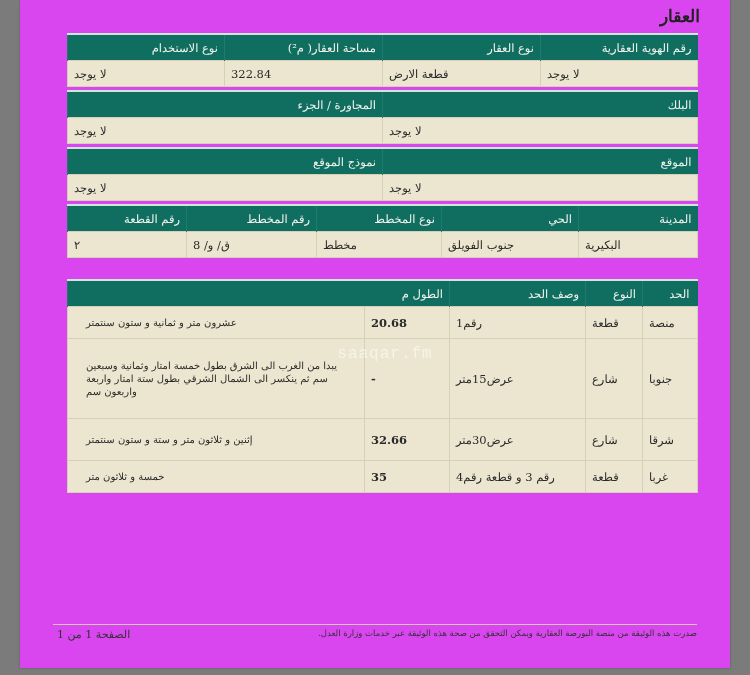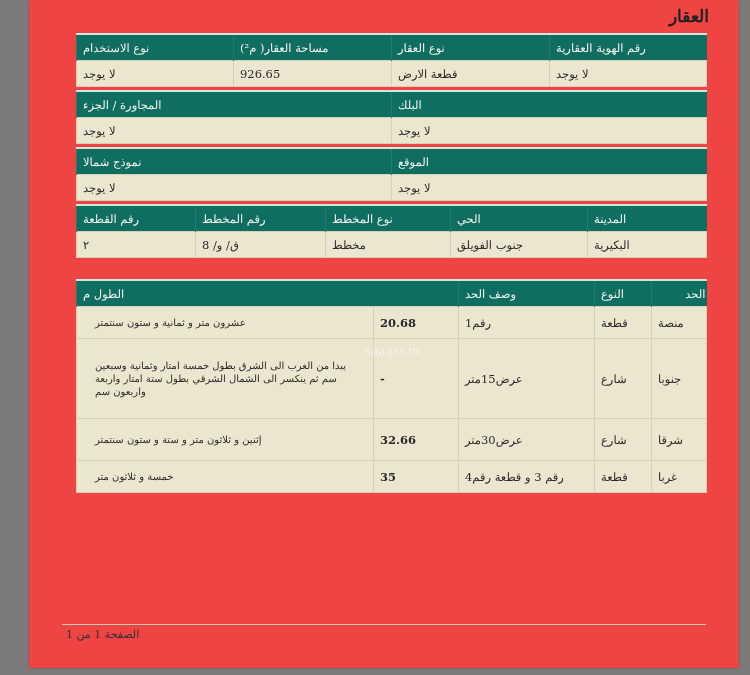--- a/index.html
+++ b/index.html
@@ -3,64 +3,64 @@
   <meta charset="utf-8">
   <style>
     html, body { margin: 0; padding: 0; }
     body {
       width: 750px; height: 675px; overflow: hidden;
       background: #7b7b7b;
       font-family: "DejaVu Serif", "Liberation Serif", serif;
       position: relative;
     }
     .page {
-      position: absolute; left: 29px; top: 0; width: 710px; height: 668px;
-      background: #ef4444;
+      position: absolute; left: 20px; top: 0; width: 710px; height: 668px;
+      background: #d946ef;
       box-shadow: 0 0 2px rgba(0,0,0,0.3);
     }
     .section-title {
       position: absolute; right: 30px; top: 6px;
       font-size: 17px; font-weight: bold; color: #222;
       direction: rtl;
     }
     table.grid {
       position: absolute; left: 47px; width: 630px;
       border-collapse: collapse; table-layout: fixed;
       direction: rtl;
       font-size: 11.5px;
     }
     table.grid th {
       background: #0f6e60; color: #f4f4ee;
       font-weight: normal; height: 25px; padding: 0 6px;
       border-left: 1px solid #1d7c6d;
-      text-align: left;
+      text-align: right;
       font-size: 11.5px;
     }
-    table.grid th.hd-right { text-align: right; padding-right: 1px; }
+    table.grid th.hd-right { text-align: right; padding-right: 8px; }
     table.grid td {
       color: #2a2a2a; height: 25px; padding: 0 6px; text-align: left;
       border: 1px solid #d6d0b8;
       background: #ece6d0;
     }
     table.grid tr.head-row { border-top: 2px solid #cfe6dd; }
     #t1 { top: 33px; }
     #t2 { top: 90px; }
     #t3 { top: 147px; }
     #t4 { top: 204px; }
     #t5 { top: 279px; }
     #t5 td { vertical-align: middle; }
     #t5 td.text-cell { line-height: 13px; padding: 3px 18px; font-size: 10px; }
     #t5 td.num-cell { font-weight: bold; }
     .watermark {
       position: absolute; left: 300px; top: 345px;
       width: 130px; text-align: center; pointer-events: none;
       color: rgba(255,255,255,0.55);
     }
     .watermark .wm-main { font-size: 48px; font-family: "DejaVu Sans", sans-serif; line-height: 52px; }
-    .watermark .wm-sub { font-size: 11px; font-family: Liberation Sans, sans-serif; letter-spacing: 1px; }
+    .watermark .wm-sub { font-size: 16px; font-family: Liberation Mono, monospace; letter-spacing: 1px; }
     .footer-line {
       position: absolute; left: 33px; right: 33px; top: 624px;
       border-top: 1px solid #cfc9b2;
     }
     .footer-text {
       position: absolute; right: 33px; top: 628px;
       font-size: 8.5px; color: #333; direction: rtl;
     }
     .footer-page {
       position: absolute; left: 37px; top: 628px;
@@ -83,21 +83,21 @@
     <tbody>
         <tr class="head-row">
       <th>رقم الهوية العقارية</th>
       <th>نوع العقار</th>
       <th>مساحة العقار( م²)</th>
       <th>نوع الاستخدام</th>
     </tr>
     <tr>
       <td>لا يوجد</td>
       <td>قطعة الارض</td>
-      <td>926.65</td>
+      <td>322.84</td>
       <td>لا يوجد</td>
     </tr>
   </tbody>
     </table>
 
   <table class="grid" id="t2">
     <colgroup>
         <col style="width:315px">
         <col style="width:315px">
       </colgroup>
@@ -114,21 +114,21 @@
     </table>
 
   <table class="grid" id="t3">
     <colgroup>
         <col style="width:315px">
         <col style="width:315px">
       </colgroup>
     <tbody>
         <tr class="head-row">
       <th>الموقع</th>
-      <th>نموذج شمالا</th>
+      <th>نموذج الموقع</th>
     </tr>
     <tr>
       <td>لا يوجد</td>
       <td>لا يوجد</td>
     </tr>
   </tbody>
     </table>
 
   <table class="grid" id="t4">
     <colgroup>
@@ -200,14 +200,15 @@
       <td class="text-cell">خمسة و ثلاثون متر</td>
     </tr>
   </tbody>
     </table>
 
   <div class="watermark">
     <div class="wm-sub">saaqar.fm</div>
   </div>
 
   <div class="footer-line"></div>
+  <div class="footer-text">صدرت هذه الوثيقة من منصة البورصة العقارية ويمكن التحقق من صحة هذه الوثيقة عبر خدمات وزارة العدل.</div>
   <div class="footer-page">الصفحة 1 من 1</div>
 </div>
 
 </body></html>

